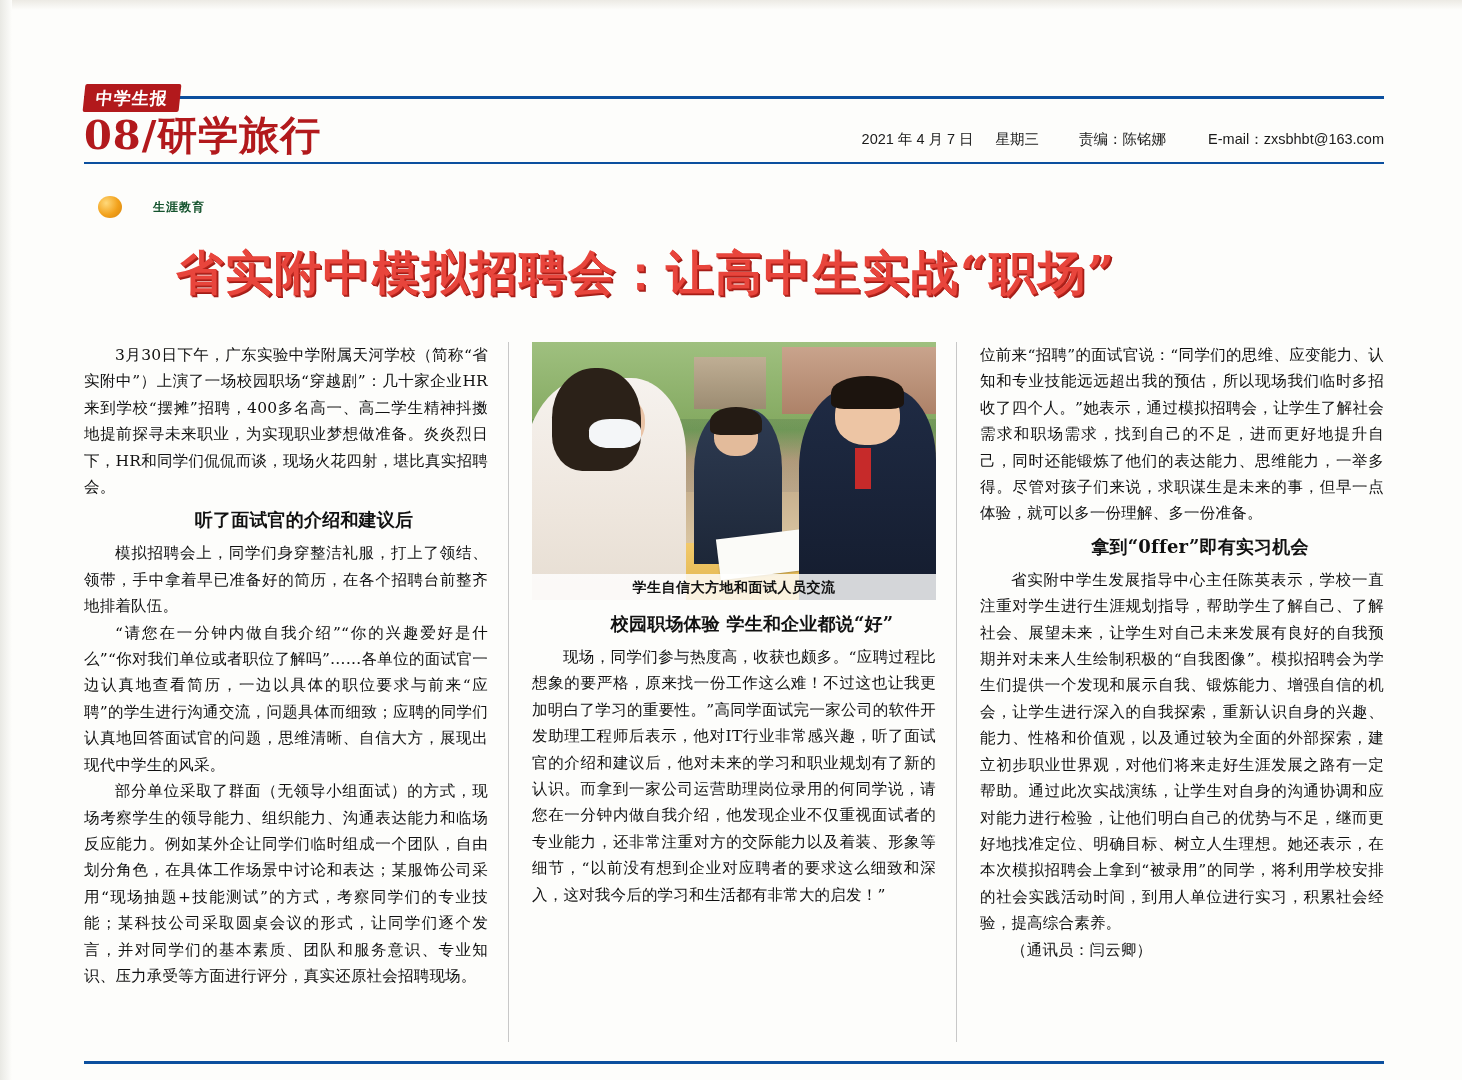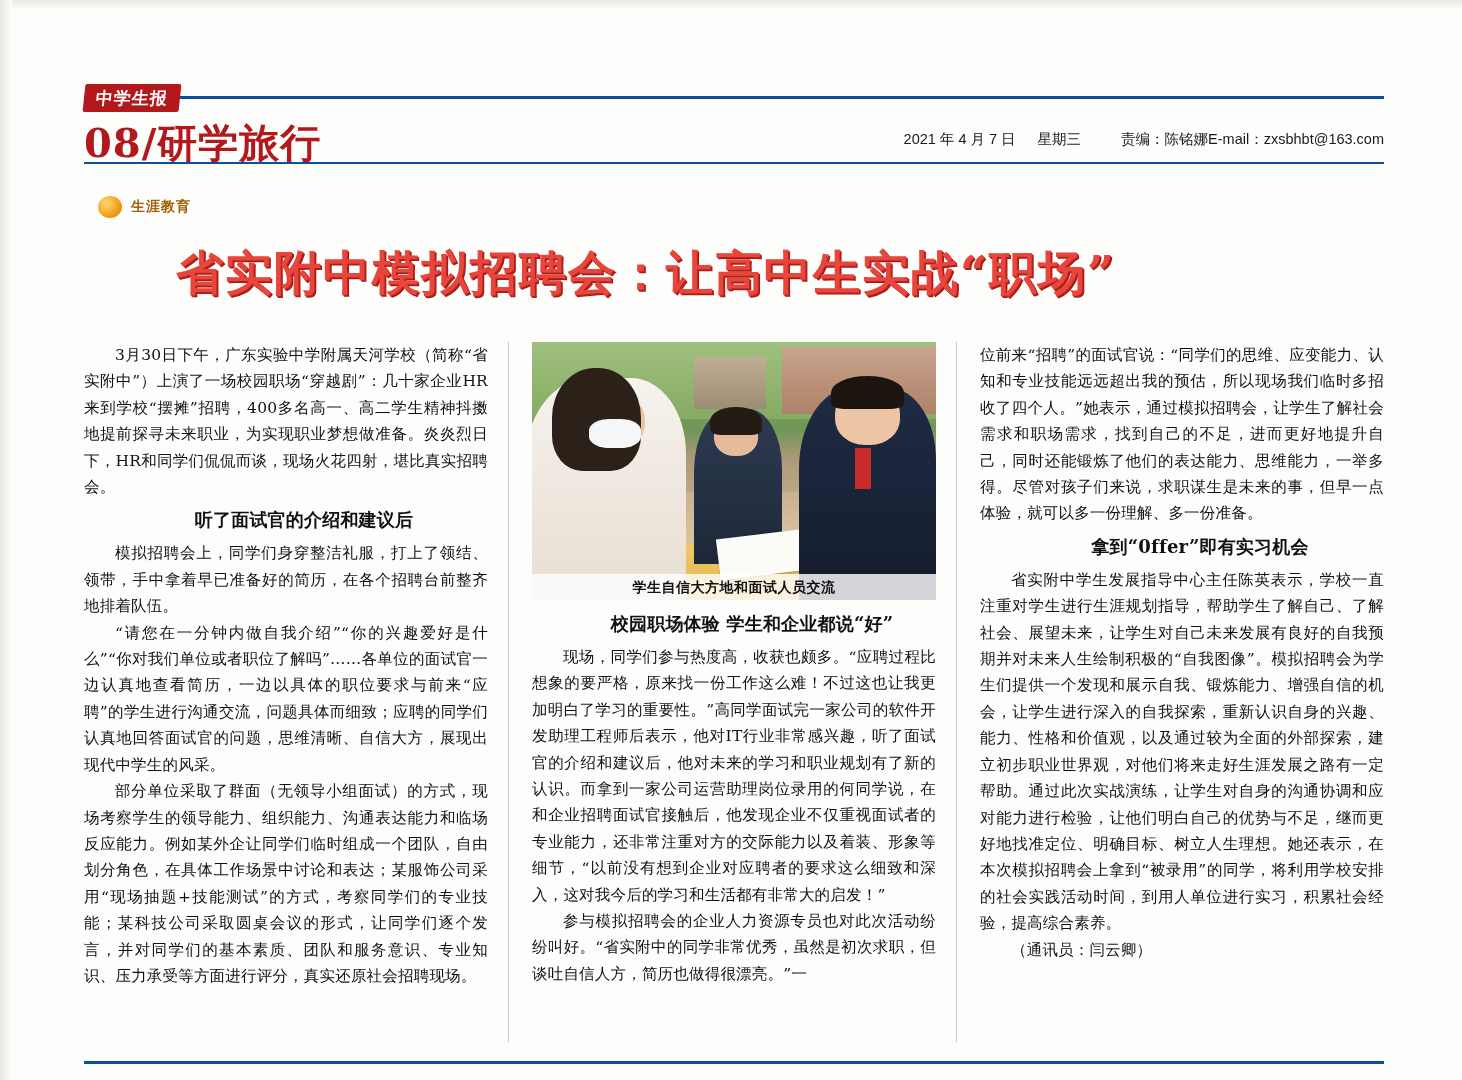--- a/index.html
+++ b/index.html
@@ -50,21 +50,21 @@
     font-size: 17px;
     letter-spacing: 1px;
     text-align: center;
     line-height: 28px;
     border-radius: 2px;
     transform: skewX(-6deg);
   }
   .section-title {
     position: absolute;
     left: 0;
-    top: 24px;
+    top: 16px;
     font-family: "DejaVu Serif", serif;
     font-weight: bold;
     font-size: 40px;
     line-height: 46px;
     color: #b2191c;
     letter-spacing: 1px;
     white-space: nowrap;
   }
   .masthead-meta {
     position: absolute;
@@ -73,21 +73,21 @@
     font-family: "Liberation Sans", sans-serif;
     font-size: 14.5px;
     color: #1a1a1a;
     white-space: nowrap;
   }
   .masthead-meta span {
     display: inline-block;
   }
   .meta-date { margin-right: 22px; }
   .meta-weekday { margin-right: 40px; }
-  .meta-editor { }
+  .meta-editor { margin-right: 42px; }
   .masthead-rule-bottom {
     position: absolute;
     left: 0;
     top: 66px;
     width: 1300px;
     height: 1.5px;
     background: #0b4f9e;
   }
   
   .column-label {
@@ -100,23 +100,24 @@
   .column-label .dot {
     width: 24px;
     height: 22px;
     border-radius: 50%;
     background: radial-gradient(circle at 34% 32%, #ffd97a 0%, #f2a11b 55%, #d4820d 100%);
     margin-right: 9px;
   }
   .column-label .txt {
     font-family: "DejaVu Serif", serif;
     font-weight: bold;
-    font-size: 14px;
-    color: #a16207;
+    font-size: 12px;
+    color: #14532d;
     letter-spacing: 1px;
+    margin-left: 22px;
   }
   
   .headline {
     position: absolute;
     left: 0;
     top: 244px;
     width: 1292px;
     text-align: center;
     font-family: "DejaVu Serif", serif;
     font-weight: bold;
@@ -355,22 +356,21 @@
           <div class="ph-hair-mid"></div>
           <div class="ph-paper"></div>
           <div class="ph-person-right"></div>
           <div class="ph-face-right"></div>
           <div class="ph-hair-right"></div>
           <div class="ph-tie"></div>
         </div>
         <div class="ph-caption-strip">学生自信大方地和面试人员交流</div>
       </div>
       <p class="subhead">校园职场体验  学生和企业都说“好”</p>
-      <p>现场，同学们参与热度高，收获也颇多。“应聘过程比想象的要严格，原来找一份工作这么难！不过这也让我更加明白了学习的重要性。”高同学面试完一家公司的软件开发助理工程师后表示，他对IT行业非常感兴趣，听了面试官的介绍和建议后，他对未来的学习和职业规划有了新的认识。而拿到一家公司运营助理岗位录用的何同学说，在和企业招聘面试官接触后，他发现企业不仅重视面试者的专业能力，还非常注重对方的交际能力以及着装、形象等细节，“以前没有想到企业对应聘者的要求这么细致和深入，这对我今后的学习和生活都有非常大的启发！”</p>
-      <p>参与模拟招聘会的企业人力资源专员也对此次活动纷纷叫好。“省实附中的同学非常优秀，虽然是初次求职，但谈吐自信人方，简历也做得很漂亮。”一</p>
+      <p>现场，同学们参与热度高，收获也颇多。“应聘过程比想象的要严格，原来找一份工作这么难！不过这也让我更加明白了学习的重要性。”高同学面试完一家公司的软件开发助理工程师后表示，他对IT行业非常感兴趣，听了面试官的介绍和建议后，他对未来的学习和职业规划有了新的认识。而拿到一家公司运营助理岗位录用的何同学说，请您在一分钟内做自我介绍，他发现企业不仅重视面试者的专业能力，还非常注重对方的交际能力以及着装、形象等细节，“以前没有想到企业对应聘者的要求这么细致和深入，这对我今后的学习和生活都有非常大的启发！”</p>
     </div>
 
     <div class="col col-3">
       <p style="text-indent:0">位前来“招聘”的面试官说：“同学们的思维、应变能力、认知和专业技能远远超出我的预估，所以现场我们临时多招收了四个人。”她表示，通过模拟招聘会，让学生了解社会需求和职场需求，找到自己的不足，进而更好地提升自己，同时还能锻炼了他们的表达能力、思维能力，一举多得。尽管对孩子们来说，求职谋生是未来的事，但早一点体验，就可以多一份理解、多一份准备。</p>
       <p class="subhead">拿到“0ffer”即有实习机会</p>
       <p>省实附中学生发展指导中心主任陈英表示，学校一直注重对学生进行生涯规划指导，帮助学生了解自己、了解社会、展望未来，让学生对自己未来发展有良好的自我预期并对未来人生绘制积极的“自我图像”。模拟招聘会为学生们提供一个发现和展示自我、锻炼能力、增强自信的机会，让学生进行深入的自我探索，重新认识自身的兴趣、能力、性格和价值观，以及通过较为全面的外部探索，建立初步职业世界观，对他们将来走好生涯发展之路有一定帮助。通过此次实战演练，让学生对自身的沟通协调和应对能力进行检验，让他们明白自己的优势与不足，继而更好地找准定位、明确目标、树立人生理想。她还表示，在本次模拟招聘会上拿到“被录用”的同学，将利用学校安排的社会实践活动时间，到用人单位进行实习，积累社会经验，提高综合素养。</p>
       <p class="signoff">（通讯员：闫云卿）</p>
     </div>
 
   </div>

